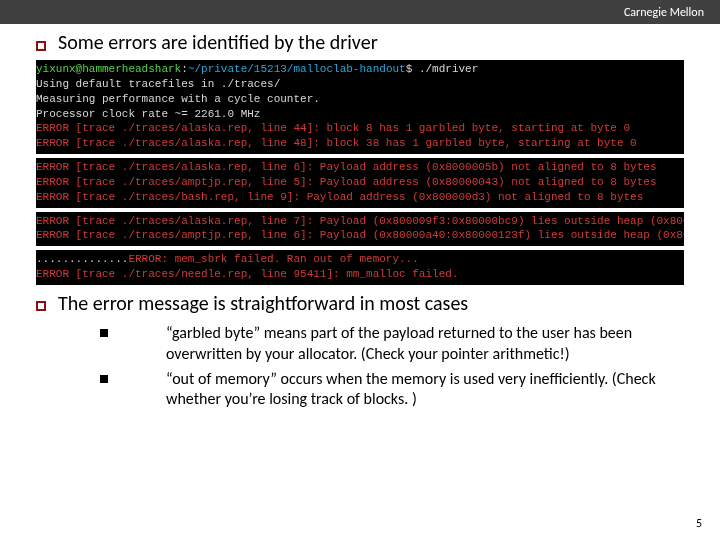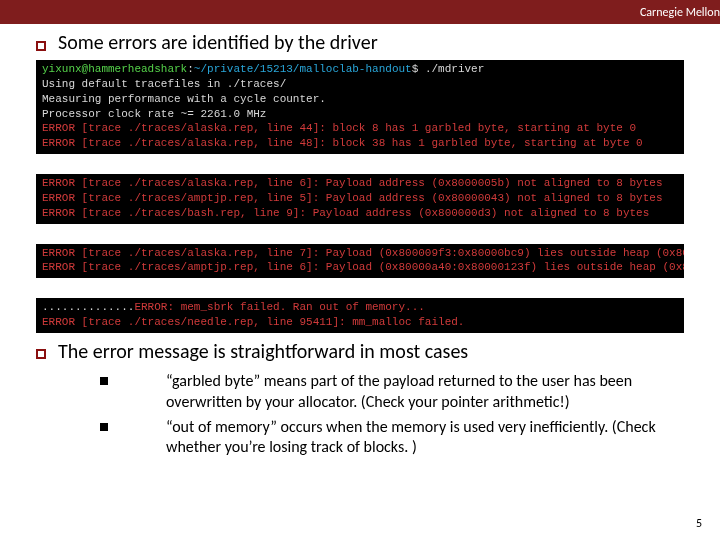--- a/index.html
+++ b/index.html
@@ -1,27 +1,27 @@
 <!DOCTYPE html>
 <html><head>
 <meta charset="utf-8">
 <style>
   * { margin: 0; padding: 0; box-sizing: border-box; }
   html, body { width: 720px; height: 540px; font-family: Calibri, "Segoe UI", Arial, sans-serif; background: #fff; color: #000; }
   .slide { width: 720px; height: 540px; position: relative; }
-  .topbar { height: 24px; background: #7f1d1d; display: flex; justify-content: flex-end; align-items: center; }
+  .topbar { height: 24px; background: #404040; display: flex; justify-content: flex-end; align-items: center; padding-right: 16px; }
   .topbar-label { color: #fff; font-size: 12px; }
   .title { font-size: 34px; font-weight: bold; margin: 12px 0 10px 20px; }
   .body { padding: 0 24px 0 36px; }
   .bullet-row { display: flex; align-items: center; margin: 6px 0; }
   .box-marker { width: 10px; height: 10px; border: 2px solid #8a0f0f; margin-top: 7px; margin-right: 12px; flex: 0 0 auto; }
   .bullet-text { font-size: 20px; }
   .term-group { margin: 6px 0 6px 0; }
-  .term { background: #000; color: #fff; font-family: "Courier New", monospace; font-size: 11px; line-height: 1.35; padding: 2px 6px 3px 6px; white-space: pre; display: block; width: 648px; overflow: hidden; }
-  .term + .term { margin-top: 20px; }
+  .term { background: #000; color: #fff; font-family: "Courier New", monospace; font-size: 11px; line-height: 1.35; padding: 2px 6px 3px 0; white-space: pre; display: block; width: 648px; overflow: hidden; }
+  .term + .term { margin-top: 4px; }
   .g1 { color: #55d24a; }
   .c1 { color: #29a6d9; }
   .r1 { color: #d03a3a; }
   .w  { color: #d8d8d8; }
   .sub-list { margin: 8px 0 0 64px; }
   .sub-row { display: flex; align-items: flex-start; margin: 4px 0; gap: 48px; }
   .sq { width: 8px; height: 8px; background: #000; margin-top: 6px; margin-right: 10px; flex: 0 0 auto; }
   .sub-text { font-size: 16px; line-height: 1.3; max-width: 580px; }
   .pagenum { position: absolute; bottom: 10px; right: 18px; font-size: 12px; }
 </style>

